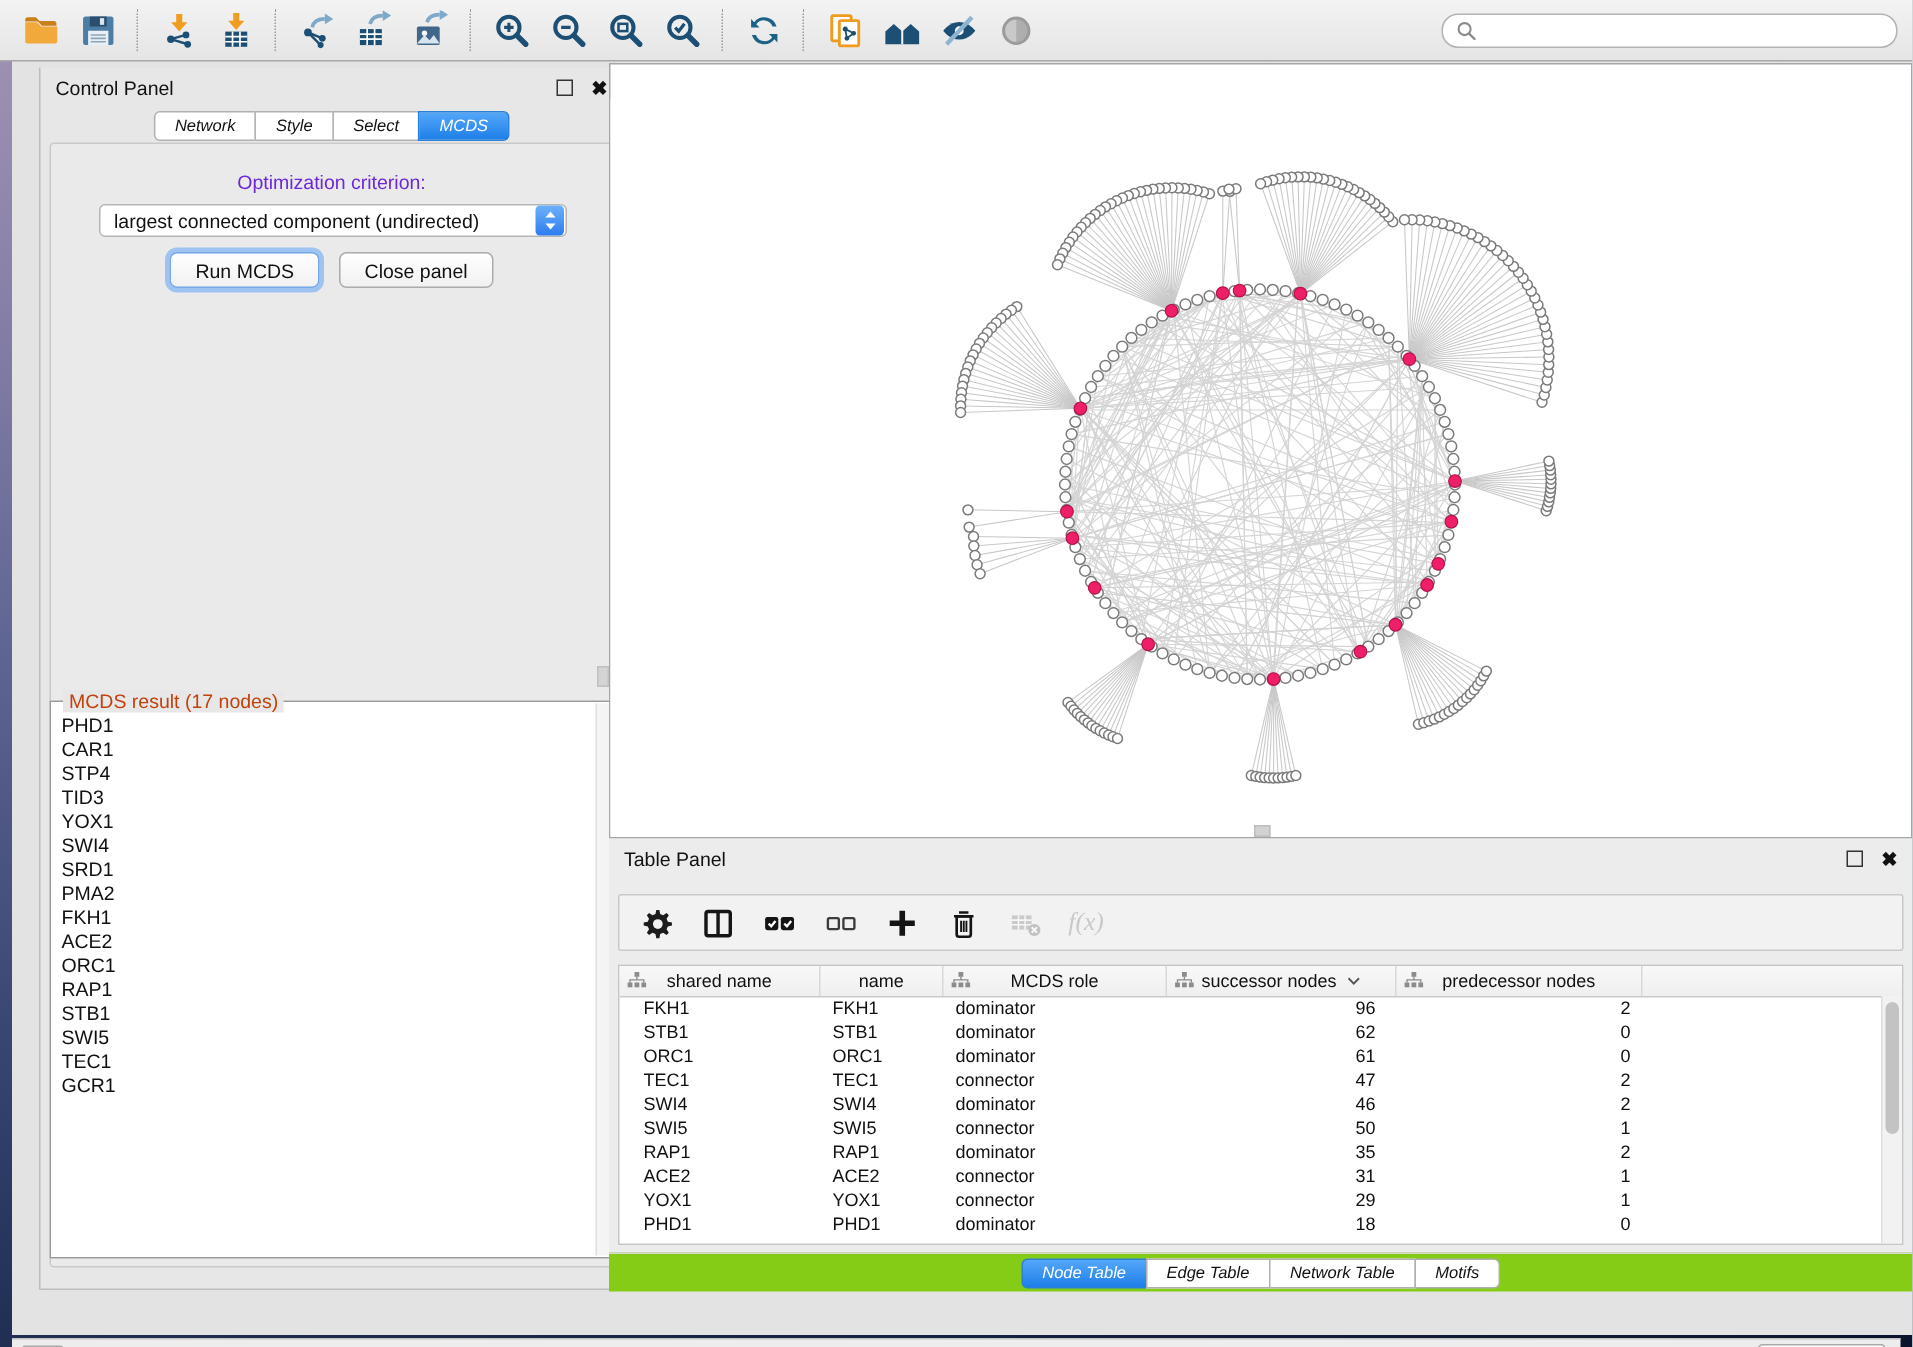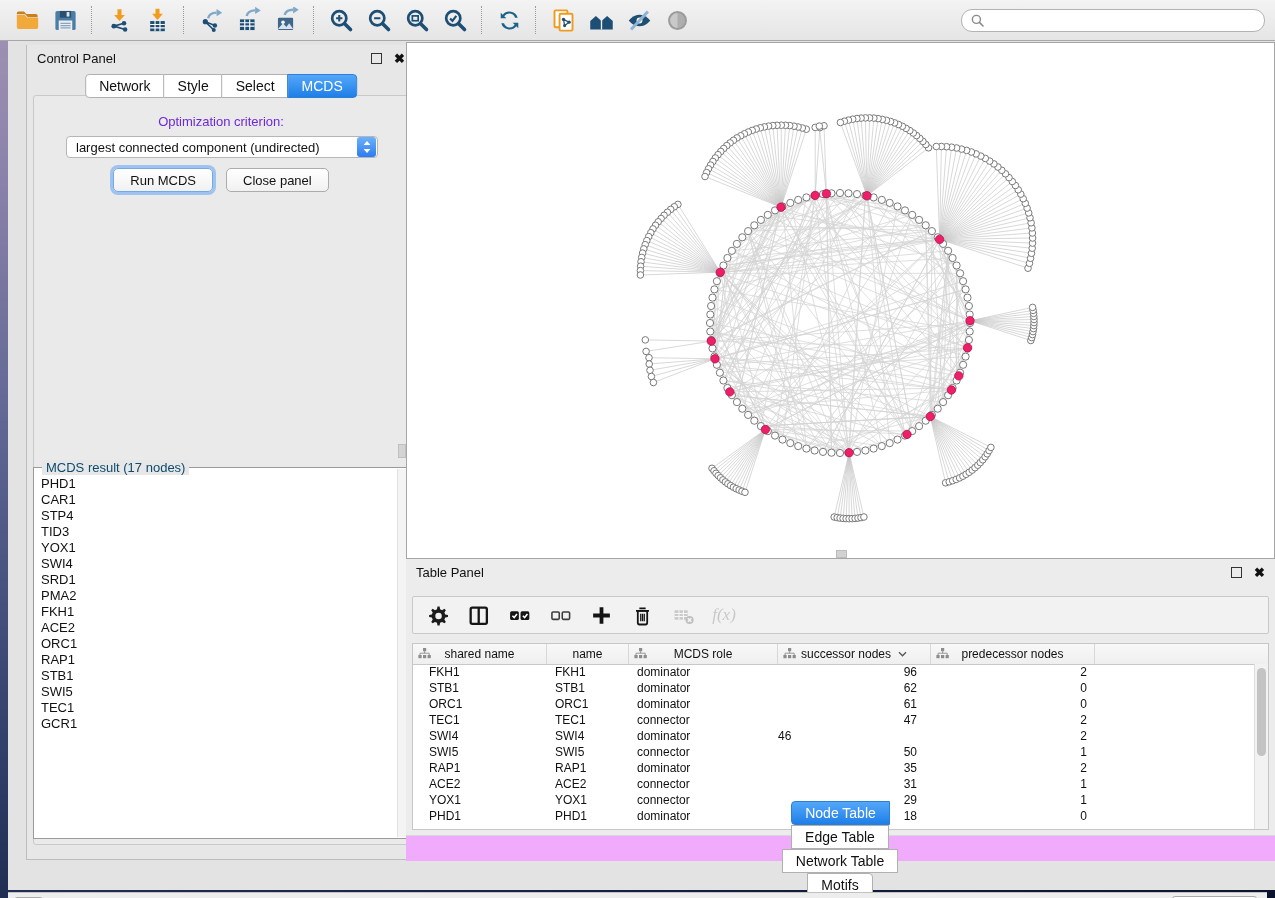--- a/index.html
+++ b/index.html
@@ -15,42 +15,42 @@
   .tb-btn{width:32px;height:32px;display:flex;align-items:center;justify-content:center;margin:0 3px;}
   .tb-sep{width:1px;height:28px;border-left:1px dotted #9a9a9a;margin:0 7px;}
   .search-box{position:absolute;right:10px;top:9px;width:293px;height:21px;border:1px solid #b3b3b3;
     border-radius:11px;background:#fff;display:flex;align-items:center;padding-left:9px;}
   .search-input{border:none;outline:none;background:transparent;font-size:12px;flex:1;margin-left:5px;height:16px;}
   
   .panel-header{height:26px;display:flex;align-items:center;padding:0 10px;font-size:13px;color:#111;}
   .panel-header .spacer{flex:1;}
   .win-float{width:9px;height:9px;border:1.5px solid #333;margin-left:12px;}
   .win-close{margin-left:12px;font-size:13px;font-weight:bold;color:#111;line-height:1;}
-  .tab{font-size:14px;padding:3px 13px;background:#fff;border:1px solid #b0b0b0;margin-left:-1px;color:#111;white-space:nowrap;}
+  .tab{font-size:11px;padding:3px 13px;background:#fff;border:1px solid #b0b0b0;margin-left:-1px;color:#111;white-space:nowrap;font-style:italic;}
   .tab:first-child{border-radius:4px 0 0 4px;margin-left:0;}
   .tab:last-child{border-radius:0 4px 4px 0;}
   .tab.active{background:linear-gradient(#54a7f9,#1e7fe8);border-color:#2a7fd6;color:#fff;}
   
   .control-panel{position:absolute;left:26px;top:45px;width:390px;height:815px;background:#e7e7e7;
     border:1px solid #bdbdbd;border-top:none;box-sizing:border-box;}
   .ctl-tabs{position:absolute;top:29px;left:50%;transform:translateX(-50%);display:flex;z-index:3;}
   .ctl-inner{position:absolute;left:6px;right:6px;top:50px;bottom:14px;background:#eaeaea;
     border:1px solid #c9c9c9;border-radius:3px;}
   .opt-label{position:absolute;top:18px;width:100%;text-align:center;font-size:13px;color:#6d28d9;}
   .dropdown{position:absolute;top:40px;left:32px;width:312px;height:22px;background:#fff;border:1px solid #b6b6b6;
     border-radius:4px;display:flex;align-items:center;box-sizing:border-box;}
   .dropdown-value{flex:1;font-size:13px;color:#111;padding-left:9px;white-space:nowrap;overflow:hidden;}
   .dropdown-spinner{width:19px;height:20px;border-radius:3px;margin-right:1px;
     background:linear-gradient(#6db1fb,#2d7cf0);display:flex;align-items:center;justify-content:center;}
   .btn-row{position:absolute;top:72px;width:100%;display:flex;justify-content:center;gap:13px;}
   .mac-btn{height:22px;background:linear-gradient(#ffffff,#f1f1f1);border:1px solid #acacac;border-radius:5px;
     font-size:13px;color:#111;display:flex;align-items:center;justify-content:center;padding:0 16px;}
   .mac-btn.focused{box-shadow:0 0 0 3px rgba(97,162,245,.55);border-color:#74a8e8;}
   .result-box{position:absolute;left:6px;top:422px;width:376px;height:370px;background:#fff;border:1px solid #9a9a9a;}
-  .result-legend{position:absolute;top:-8px;left:8px;background:#e7e7e7;padding:0 4px;font-size:13px;color:#0c4a6e;}
+  .result-legend{position:absolute;top:-8px;left:8px;background:#e7e7e7;padding:0 4px;font-size:13px;color:#c2410c;}
   .result-list{list-style:none;margin:0;padding:8px 0 0 7px;font-size:13px;line-height:16px;color:#111;}
   .result-scroll{position:absolute;right:1px;top:1px;bottom:1px;width:11px;background:#f4f4f4;border-left:1px solid #e0e0e0;}
   
   .network-window{position:absolute;left:406px;top:42px;width:869px;height:517px;background:#fff;
     border:1px solid #a6a6a6;box-sizing:border-box;}
   .nw-titlebar{height:23px;background:linear-gradient(#ededed,#dadada);border-bottom:1px solid #b0b0b0;
     position:relative;display:flex;align-items:center;justify-content:center;font-size:13px;color:#1c1c1c;}
   .traffic{position:absolute;left:10px;top:5px;display:flex;gap:8px;}
   .dot{width:12px;height:12px;border-radius:50%;box-sizing:border-box;}
   .dot.red{background:#ff5f57;border:1px solid #e0443e;}
@@ -71,22 +71,22 @@
   .th{position:relative;display:flex;align-items:center;justify-content:center;font-size:12px;color:#111;
     border-right:1px solid #d8d8d8;box-sizing:border-box;}
   .th-icon{position:absolute;left:5px;top:4px;line-height:0;}
   .sort-ind{margin-left:7px;line-height:0;}
   .th-fill{flex:1;border-right:none;}
   .t-rows{position:absolute;left:0;right:13px;top:20px;bottom:0;overflow:hidden;}
   .tr{display:flex;height:16px;align-items:center;}
   .td{font-size:12px;color:#111;box-sizing:border-box;white-space:nowrap;overflow:hidden;}
   .t-scroll{position:absolute;right:0;top:20px;bottom:0;width:13px;background:#f2f2f2;border-left:1px solid #dedede;}
   .t-thumb{position:absolute;left:2px;right:2px;top:4px;height:88px;background:#c3c3c3;border-radius:5px;}
-  .tp-tabs{position:absolute;left:0;right:0;top:276px;height:25px;background:#f0abfc;border-top:1px solid #d8d8d8;
-    display:flex;justify-content:center;align-items:center;flex-direction:column;}
+  .tp-tabs{position:absolute;left:0;right:0;top:276px;height:25px;background:#84cc16;border-top:1px solid #d8d8d8;
+    display:flex;justify-content:center;align-items:center;}
   
   .status-bar{position:absolute;left:8px;top:892px;width:1259px;height:42px;background:#ededed;border-top:1px solid #c2c2c2;box-sizing:border-box;}
   .list-btn{position:absolute;left:6px;top:4px;width:27px;height:21px;background:#fafafa;border:1px solid #a9a9a9;
     border-radius:3px;display:flex;align-items:center;justify-content:center;}
   .memory-btn{position:absolute;right:10px;top:3px;height:23px;background:#fff;border:1px solid #a9a9a9;border-radius:3px;
     display:flex;align-items:center;gap:6px;padding:0 9px;font-size:13px;color:#111;box-sizing:border-box;}
   .memory-dot{width:12px;height:12px;border-radius:50%;background:#1f9d31;}
   .fx-text{font-family:"Liberation Serif",serif;font-style:italic;font-size:17px;color:#8a8a8a;}
 </style>
 </head>
@@ -1175,21 +1175,21 @@
             <div class="td" style="width: 134px; padding-left: 16px;">TEC1</div>
             <div class="td" style="width: 82px; padding-left: 8px;">TEC1</div>
             <div class="td" style="width: 149px; padding-left: 8px;">connector</div>
             <div class="td" style="width: 153px; text-align: right; padding-right: 14px;">47</div>
             <div class="td" style="width: 164px; text-align: right; padding-right: 8px;">2</div>
           </div>
           <div class="tr">
             <div class="td" style="width: 134px; padding-left: 16px;">SWI4</div>
             <div class="td" style="width: 82px; padding-left: 8px;">SWI4</div>
             <div class="td" style="width: 149px; padding-left: 8px;">dominator</div>
-            <div class="td" style="width: 153px; text-align: left; padding-right: 14px;">46</div>
+            <div class="td" style="width: 153px; text-align: right; padding-right: 14px;">46</div>
             <div class="td" style="width: 164px; text-align: right; padding-right: 8px;">2</div>
           </div>
           <div class="tr">
             <div class="td" style="width: 134px; padding-left: 16px;">SWI5</div>
             <div class="td" style="width: 82px; padding-left: 8px;">SWI5</div>
             <div class="td" style="width: 149px; padding-left: 8px;">connector</div>
             <div class="td" style="width: 153px; text-align: right; padding-right: 14px;">50</div>
             <div class="td" style="width: 164px; text-align: right; padding-right: 8px;">1</div>
           </div>
           <div class="tr">

